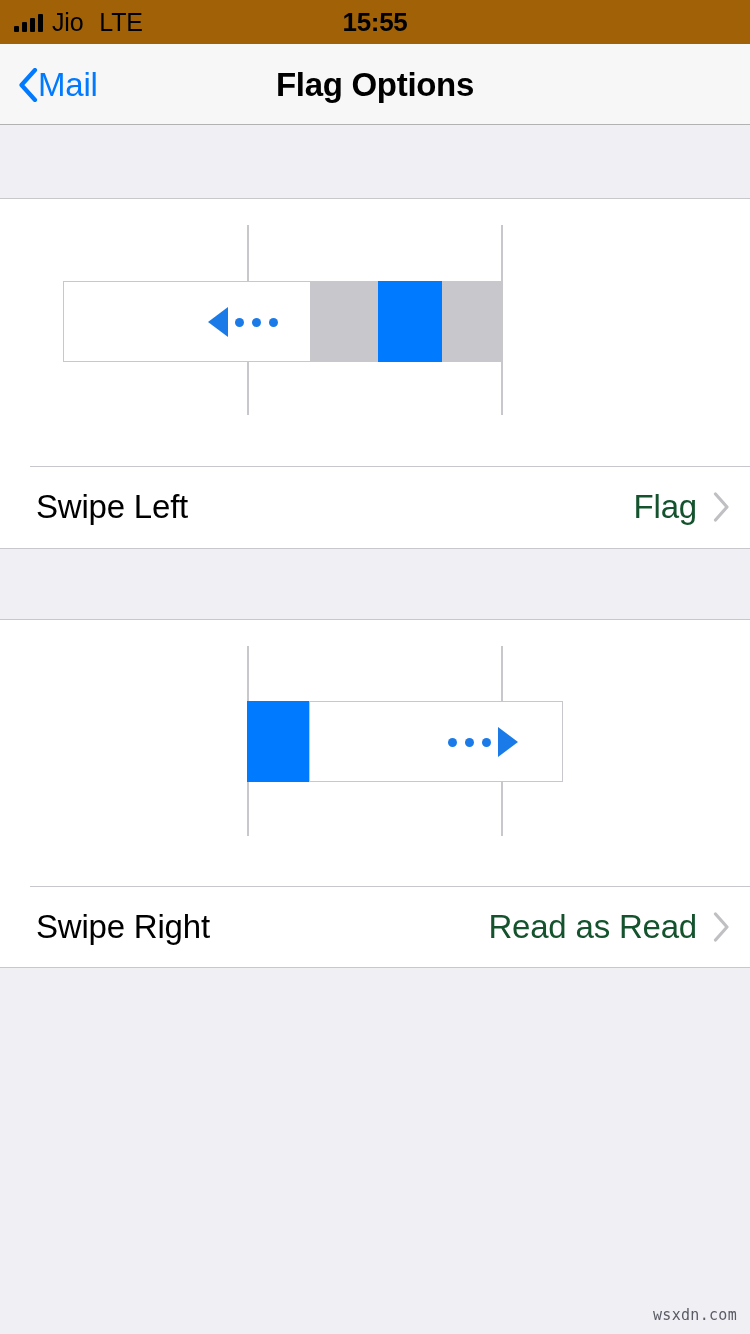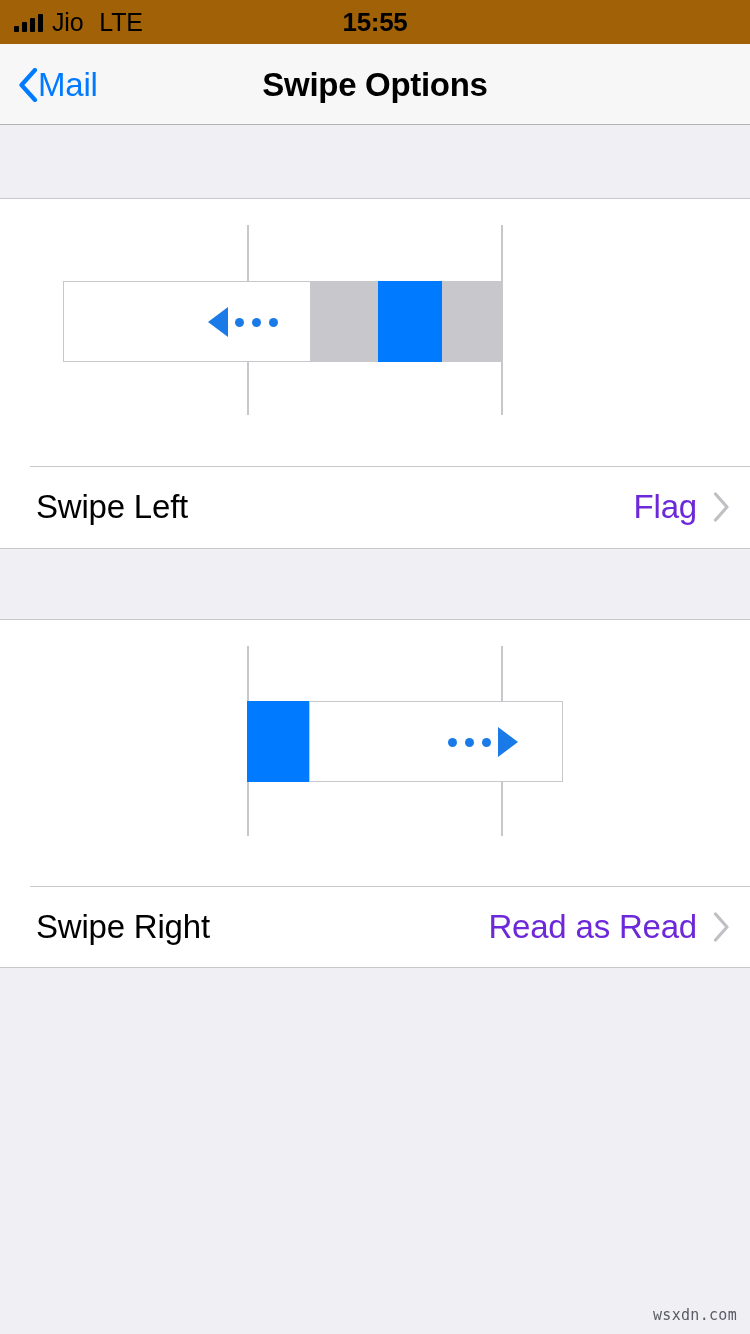--- a/index.html
+++ b/index.html
@@ -95,21 +95,21 @@
 
   .hr-sep { position:absolute; left:30px; width:720px; height:1px; background:#C8C7CC; }
 
   
   .row {
     position:absolute; left:6px; width:750px; height:80px;
     display:flex; align-items:center; cursor:pointer;
   }
   .row-label { position:absolute; left:30px; font-size:33px; color:#000; letter-spacing:-0.2px; }
   .row-right { position:absolute; right:26px; display:flex; align-items:center; gap:16px; }
-  .row-value { font-size:33px; color:#6d28d9; letter-spacing:-0.2px; }
+  .row-value { font-size:33px; color:#14532d; letter-spacing:-0.2px; }
   .chev-fwd { width:17px; height:30px; flex:0 0 auto; }
 
   
   .watermark {
     position:absolute; right:13px; bottom:10px;
     font-size:15px; color:#5B5B66; letter-spacing:0.3px;
     font-family:"DejaVu Sans Mono", monospace;
   }
 </style>
 </head>
@@ -135,21 +135,21 @@
 
   <div class="nav-bar">
     <div class="nav-back">
       <span class="chev-back">
         <svg width="20" height="34" viewBox="0 0 20 34">
           <path d="M17 2 L3.5 17 L17 32" fill="none" stroke="#007AFF" stroke-width="4.2" stroke-linecap="round" stroke-linejoin="round"></path>
         </svg>
       </span>
       <span class="nav-back-label">Mail</span>
     </div>
-    <div class="nav-title">Swipe Options</div>
+    <div class="nav-title">Flag Options</div>
   </div>
 
   <div class="gap top"></div>
 
   <div class="card one">
 
     <div class="illus">
       <div class="guide g-left" style="top:26px; height:190px;"></div>
       <div class="guide g-right" style="top:26px; height:190px;"></div>
 

